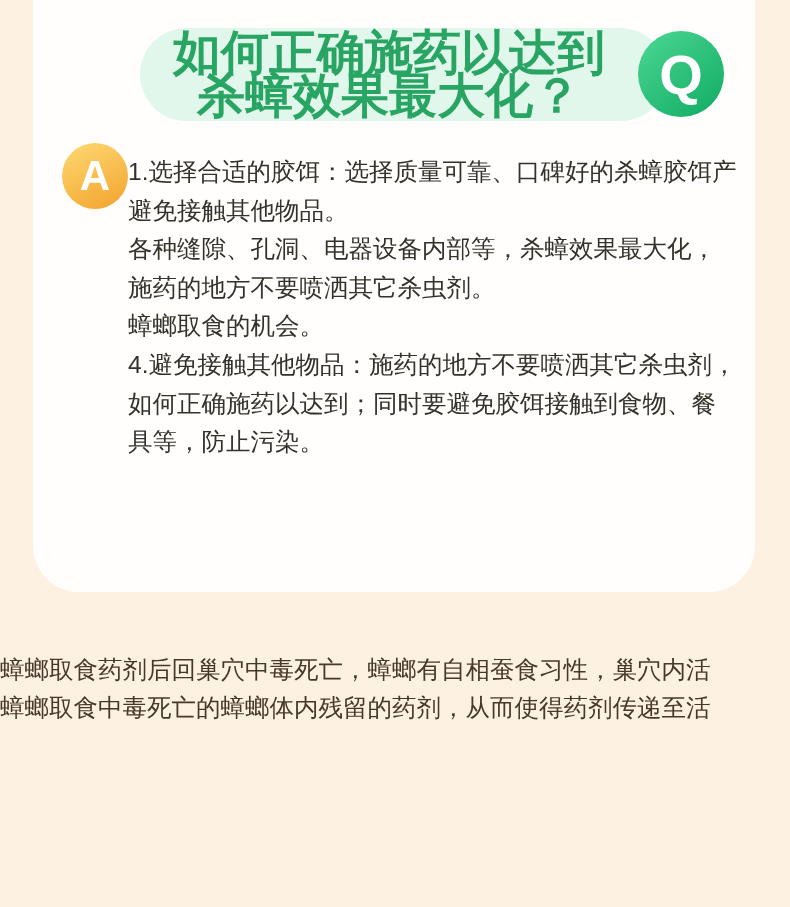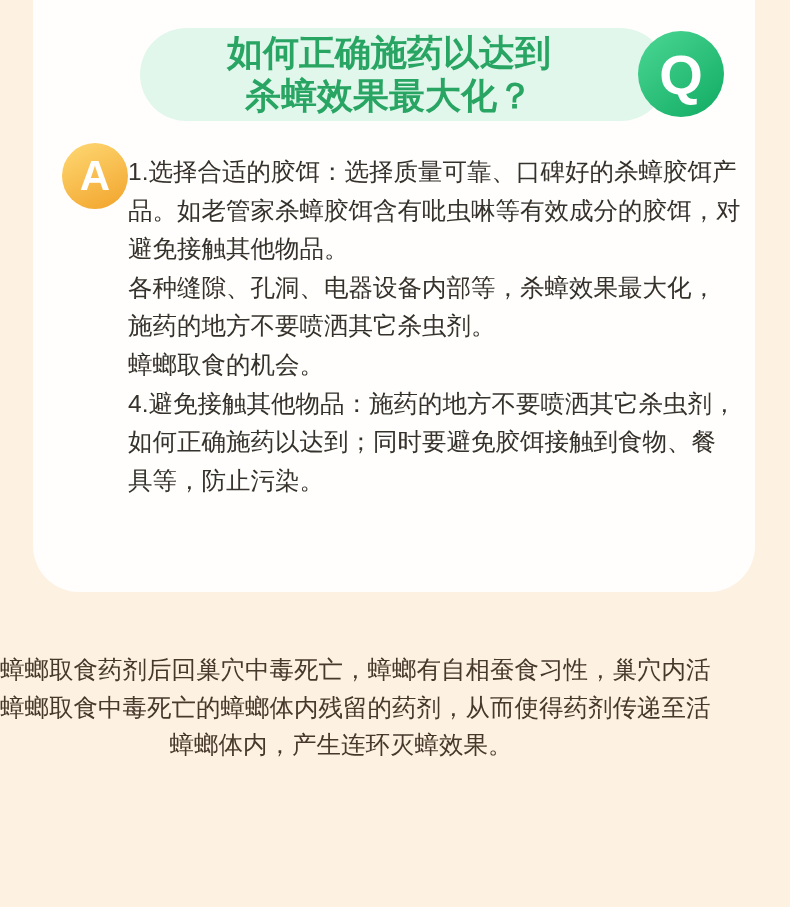--- a/index.html
+++ b/index.html
@@ -16,21 +16,21 @@
     border-radius: 0 0 46px 46px;
   }
   .pill {
     position:absolute; left:107px; top:28px; width:527px; height:93px;
     border-radius:48px;
     background: var(--pill-bg, #e1f7ec);
   }
   .title {
     position:absolute; left:0; top:3px; width:498px;
     text-align:center;
-    font-size:36px; font-weight:bold; line-height:43px;
+    font-size:48px; font-weight:bold; line-height:43px;
     color: var(--title-green, #29a563);
   }
   .badge {
     position:absolute; border-radius:50%;
     display:flex; align-items:center; justify-content:center;
     color:#ffffff; font-weight:bold;
   }
   .q-badge {
     left:605px; top:31px; width:86px; height:86px;
     font-size:56px;
@@ -70,29 +70,27 @@
   <div class="badge q-badge">
     <span>Q</span>
   </div>
 
   <div class="badge a-badge">
     <span>A</span>
   </div>
 
   <div class="answer">
     <div class="line">1.选择合适的胶饵：选择质量可靠、口碑好的杀蟑胶饵产</div>
-    <div class="line">品。如老管家杀蟑胶饵含有吡虫啉等有效成分的胶饵，对</div>
     <div class="line">避免接触其他物品。</div>
     <div class="line">各种缝隙、孔洞、电器设备内部等，杀蟑效果最大化，</div>
     <div class="line">施药的地方不要喷洒其它杀虫剂。</div>
     <div class="line">蟑螂取食的机会。</div>
     <div class="line">4.避免接触其他物品：施药的地方不要喷洒其它杀虫剂，</div>
     <div class="line">如何正确施药以达到；同时要避免胶饵接触到食物、餐</div>
     <div class="line">具等，防止污染。</div>
   </div>
 
 </div>
 
 <div class="footer">
   <div class="line">蟑螂取食药剂后回巢穴中毒死亡，蟑螂有自相蚕食习性，巢穴内活</div>
   <div class="line">蟑螂取食中毒死亡的蟑螂体内残留的药剂，从而使得药剂传递至活</div>
-  <div class="line">蟑螂体内，产生连环灭蟑效果。</div>
 </div>
 
 </body></html>

